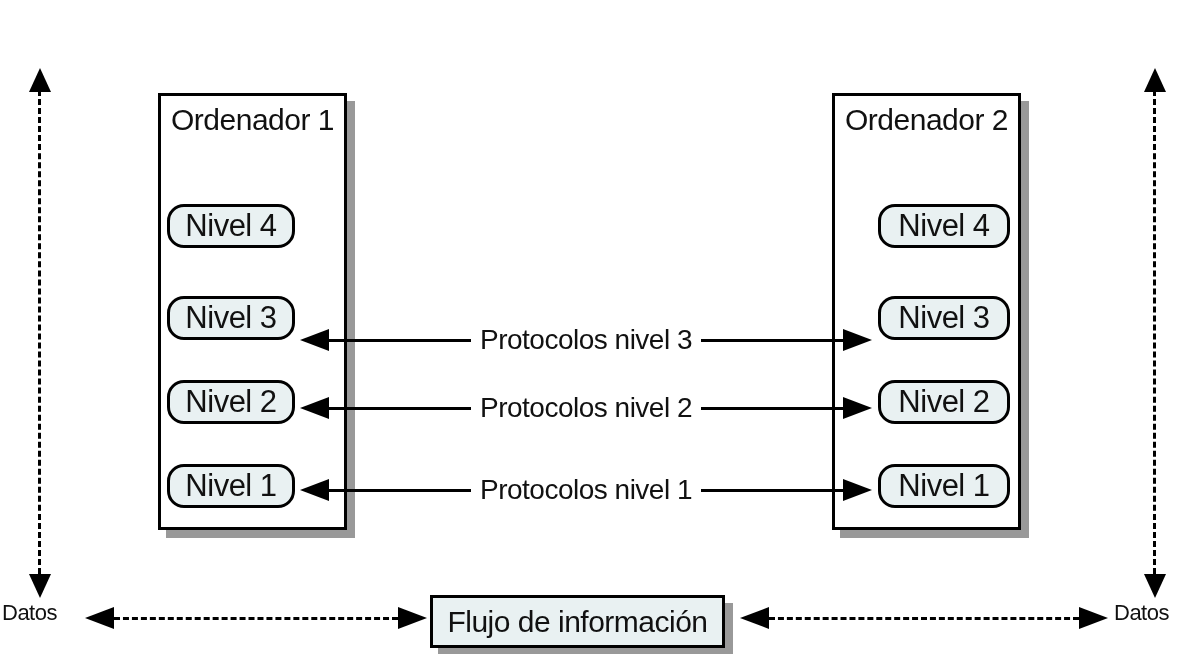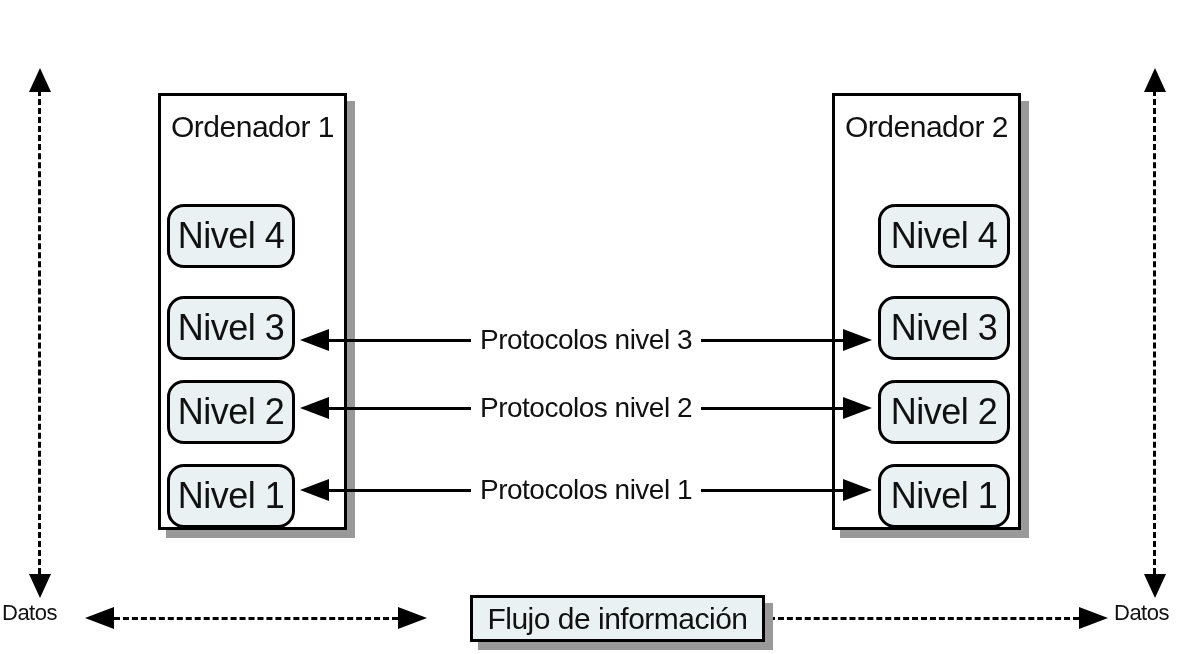--- a/index.html
+++ b/index.html
@@ -6,28 +6,28 @@
   .stage{
     position:relative;width:1200px;height:654px;background:#ffffff;overflow:hidden;
     font-family:"Liberation Sans", sans-serif;color:#111;letter-spacing:-0.5px;
   }
   
   .panel{
     position:absolute;box-sizing:border-box;width:189px;height:437px;
     background:#ffffff;border:3px solid #000;box-shadow:8px 8px 0 #999999;
   }
   .panel-title{
-    text-align:center;padding-top:14px;font-size:30px;line-height:1.1;white-space:nowrap;
+    text-align:center;padding-top:7px;font-size:30px;line-height:1.1;white-space:nowrap;
   }
   
   .level{
-    position:absolute;box-sizing:border-box;width:128px;height:64px;
+    position:absolute;box-sizing:border-box;width:128px;height:44px;
     background:#e9f1f2;border:3px solid #000;border-radius:17px;
     display:flex;align-items:center;justify-content:center;
-    font-size:36px;white-space:nowrap;z-index:3;
+    font-size:31px;white-space:nowrap;z-index:3;
   }
   .level.rcol{width:132px;}
   
   .proto-row{
     position:absolute;left:300px;width:572px;height:24px;
     display:flex;align-items:center;z-index:4;
   }
   .solid{flex:1;height:3px;background:#000;}
   .proto-label{font-size:28px;padding:0 9px;white-space:nowrap;line-height:24px;}
   .tl{width:0;height:0;border-top:11px solid transparent;border-bottom:11px solid transparent;border-right:29px solid #000;}
@@ -36,24 +36,24 @@
   .vdash{position:absolute;width:0;border-left:3px dashed #000;}
   .tri{position:absolute;width:0;height:0;}
   .tri.up{border-left:11px solid transparent;border-right:11px solid transparent;border-bottom:24px solid #000;}
   .tri.down{border-left:11px solid transparent;border-right:11px solid transparent;border-top:24px solid #000;}
   
   .hdash-row{position:absolute;height:24px;display:flex;align-items:center;}
   .dashline{flex:1;height:0;border-top:3px dashed #000;}
   
   .datos{position:absolute;font-size:22px;line-height:1;white-space:nowrap;}
   .flow-box{
-    position:absolute;left:430px;top:595px;width:295px;height:47px;box-sizing:border-box;
+    position:absolute;left:430px;top:595px;width:295px;height:53px;box-sizing:border-box;
     background:#e9f1f2;border:3px solid #000;box-shadow:8px 8px 0 #999999;
     display:flex;align-items:center;justify-content:center;
-    font-size:30px;white-space:nowrap;z-index:2;margin-left:40px;
+    font-size:30px;white-space:nowrap;z-index:2;
   }
 </style>
 </head>
 <body>
 
 <div class="stage">
 
   <div class="tri up" style="left:29px;top:68px;"></div>
   <div class="vdash" style="left:38px;top:90px;height:484px;"></div>
   <div class="tri down" style="left:29px;top:574px;"></div>

